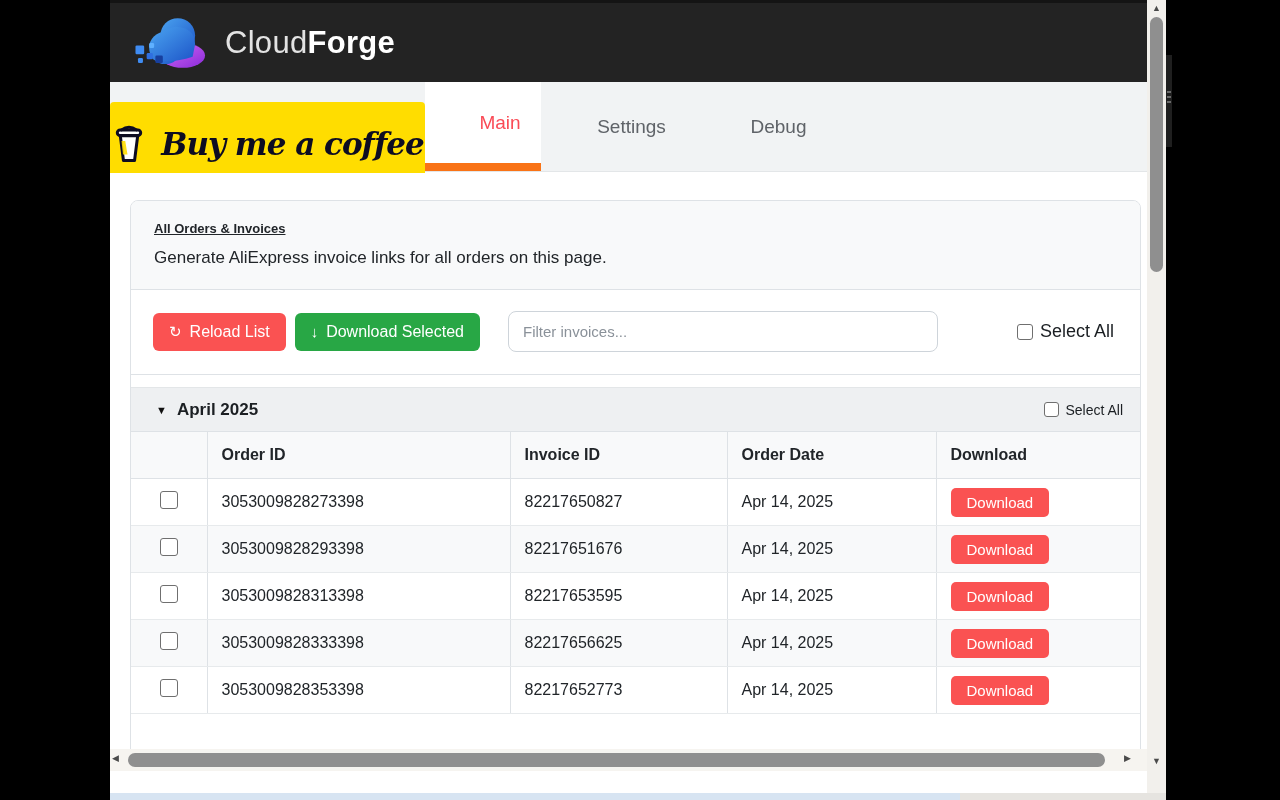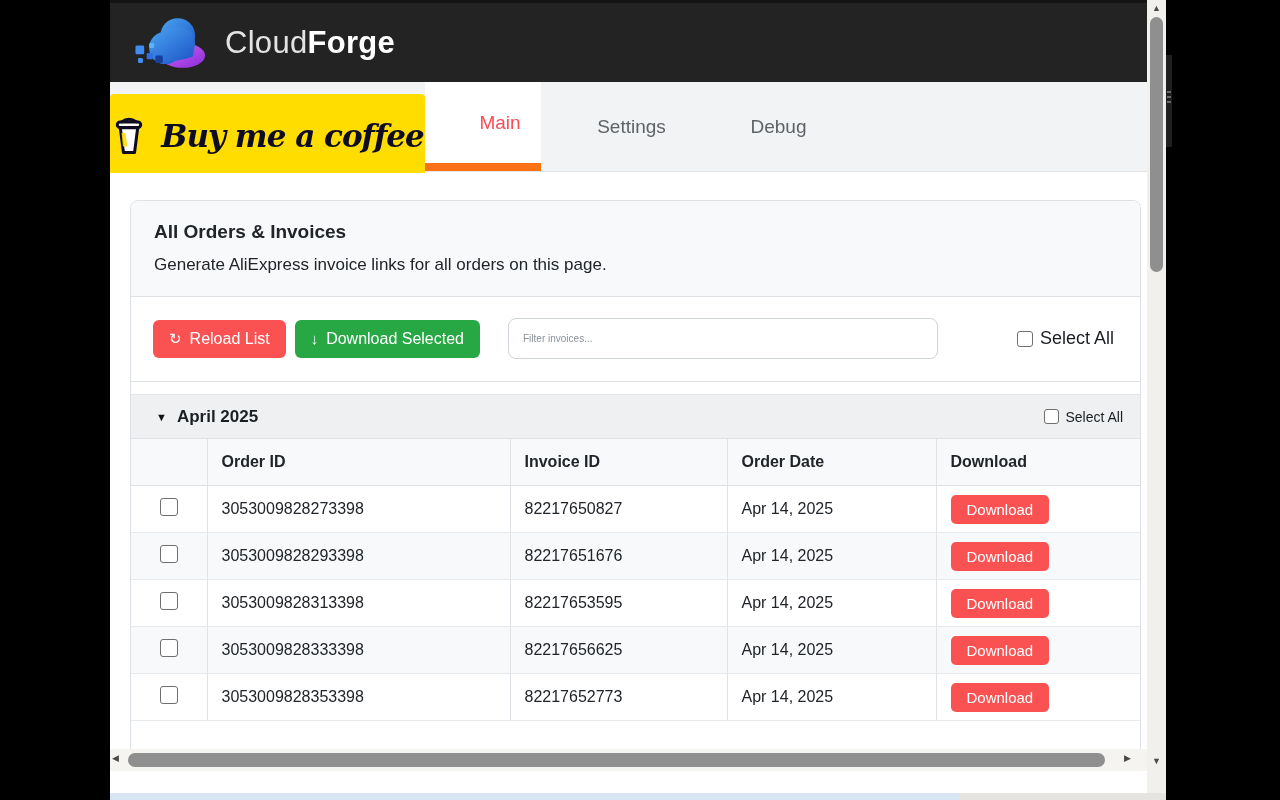--- a/index.html
+++ b/index.html
@@ -10,39 +10,39 @@
 
   
   .hdr { height:82px; background:#232323; border-top:3px solid #141414; display:flex; align-items:center; justify-content:space-between; padding:0 6px 0 23px; }
   .hdr-title { color:#fff; font-size:25px; font-weight:400; letter-spacing:.2px; }
   .brand { display:flex; align-items:center; gap:10px; }
   .brand-text { font-size:31px; color:#e3e3e3; font-weight:300; letter-spacing:.3px; white-space:nowrap; }
   .brand-text b { color:#fff; font-weight:700;margin-top:23px; }
 
   
   .tabrow { height:90px; background:#f1f3f4; display:flex; align-items:stretch; border-bottom:1px solid #e3e6e8; position:relative; }
-  .coffee { width:315px; height:84px; margin-top:12px; background:#ffdd00; border:none; border-radius:4px; display:flex; align-items:center; justify-content:center; gap:14px; cursor:pointer; flex:0 0 auto; }
+  .coffee { width:315px; height:84px; margin-top:20px; background:#ffdd00; border:none; border-radius:4px; display:flex; align-items:center; justify-content:center; gap:14px; cursor:pointer; flex:0 0 auto; }
   .coffee-label { font-family:"DejaVu Serif", serif; font-style:italic; font-weight:700; font-size:31px; color:#0d0c22; letter-spacing:-1px; }
   .tab { display:flex; align-items:center; justify-content:center; font-size:19px; color:#5f6368; cursor:pointer; }
   .tab-main { width:116px; background:#fff; color:#fa4b56; border-bottom:8px solid #f97316;padding-left:34px; }
   .tab-settings { width:127px; margin-left:27px; }
   .tab-debug { width:113px; margin-left:27px; }
 
   
   .main { position:absolute; top:173px; left:0; right:0; bottom:22px; background:#fff; }
   .card { position:absolute; left:20px; top:27px; width:1011px; height:557px; border:1px solid #dee2e6; border-radius:8px; background:#fff; overflow:hidden; }
   .card-head { background:#f8f9fa; border-bottom:1px solid #dee2e6; padding:20px 23px 21px; }
-  .card-title { font-size:19px; font-weight:700; color:#212529; }
+  .card-title { font-size:13px; font-weight:700; color:#212529;text-decoration:underline; }
   .card-sub { font-size:17px; color:#212529; margin-top:12px; }
   .toolbar { display:flex; align-items:center; padding:21px 22px 22px; background:#fff; border-bottom:1px solid #dee2e6; }
   .btn { border:none; border-radius:6px; color:#fff; font-size:16px; padding:10px 16px; cursor:pointer; display:inline-flex; align-items:center; gap:8px; font-family:"Liberation Sans", sans-serif; }
   .btn-red { background:#fa5252; }
   .btn-green { background:#28a745; margin-left:9px; }
   .btn-ico { font-size:15px; line-height:1; }
-  .filter { margin-left:28px; width:430px; height:41px; border:1px solid #ced4da; border-radius:8px; padding:0 14px; font-size:10px; color:#333; outline:none; font-family:"Liberation Sans", sans-serif; }
+  .filter { margin-left:28px; width:430px; height:41px; border:1px solid #ced4da; border-radius:8px; padding:0 14px; font-size:15px; color:#333; outline:none; font-family:"Liberation Sans", sans-serif; }
   .filter::placeholder { color:#8a9199; }
   .selall-top { margin-left:auto; margin-right:4px; display:flex; align-items:center; gap:7px; }
   .selall-top label { font-size:18px; color:#1b1f23; }
   input[type=checkbox] { appearance:none; background:#fff; border:1.6px solid #6f6f6f; border-radius:3px; cursor:pointer; }
   .cb-16 { width:16px; height:16px; }
   .cb-15 { width:15px; height:15px; }
   .cb-18 { width:18px; height:18px; }
 
   .group-head { margin-top:12px; background:#eef0f2; border-top:1px solid #e3e6e8; height:44px; display:flex; align-items:center; justify-content:space-between; padding:0 17px 0 25px; }
   .group-left { display:flex; align-items:center; gap:10px; cursor:pointer; }

